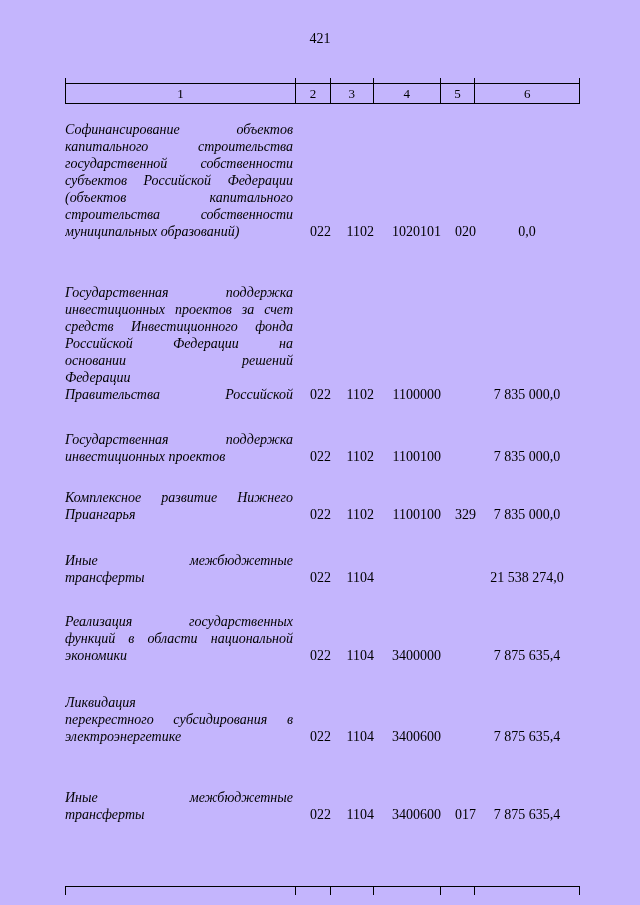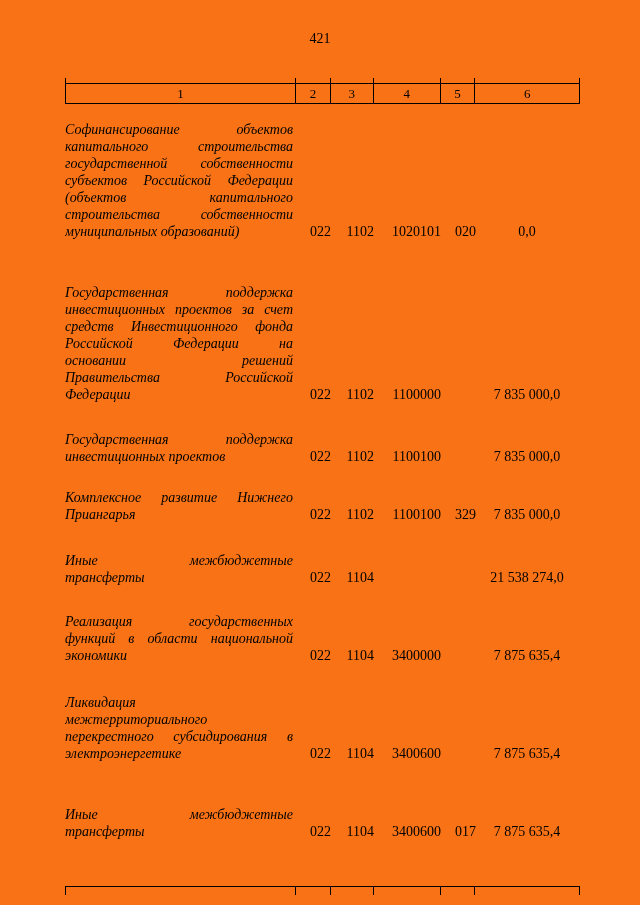--- a/index.html
+++ b/index.html
@@ -1,20 +1,20 @@
 <!DOCTYPE html>
 <html><head>
 <meta charset="utf-8">
 <style>
   html, body { margin: 0; padding: 0; background: #e8e8e8; }
   .page {
     position: relative;
     width: 640px;
     height: 905px;
-    background: #f97316;
+    background: #c4b5fd;
     overflow: hidden;
     font-family: "Liberation Serif", "DejaVu Serif", serif;
     color: #000;
   }
   .page-number {
     position: absolute;
     top: 31px;
     left: 0;
     width: 100%;
     text-align: center;
@@ -163,22 +163,22 @@
           <div class="c code w5">020</div>
           <div class="c amount w6">0,0</div>
         </div>
         <div class="row">
           <div class="c name w1">
             <div class="line">Государственная поддержка</div>
             <div class="line">инвестиционных проектов за счет</div>
             <div class="line">средств Инвестиционного фонда</div>
             <div class="line">Российской Федерации на</div>
             <div class="line">основании решений</div>
+            <div class="line last">Федерации</div>
             <div class="line">Правительства Российской</div>
-            <div class="line last">Федерации</div>
           </div>
           <div class="c code w2">022</div>
           <div class="c code w3">1102</div>
           <div class="c code w4">1100000</div>
           <div class="c code w5"></div>
           <div class="c amount w6">7 835 000,0</div>
         </div>
         <div class="row">
           <div class="c name w1">
             <div class="line">Государственная поддержка</div>
@@ -220,21 +220,20 @@
           </div>
           <div class="c code w2">022</div>
           <div class="c code w3">1104</div>
           <div class="c code w4">3400000</div>
           <div class="c code w5"></div>
           <div class="c amount w6">7 875 635,4</div>
         </div>
         <div class="row">
           <div class="c name w1">
             <div class="line">Ликвидация</div>
-            <div class="line">межтерриториального</div>
             <div class="line">перекрестного субсидирования в</div>
             <div class="line last">электроэнергетике</div>
           </div>
           <div class="c code w2">022</div>
           <div class="c code w3">1104</div>
           <div class="c code w4">3400600</div>
           <div class="c code w5"></div>
           <div class="c amount w6">7 875 635,4</div>
         </div>
         <div class="row">

